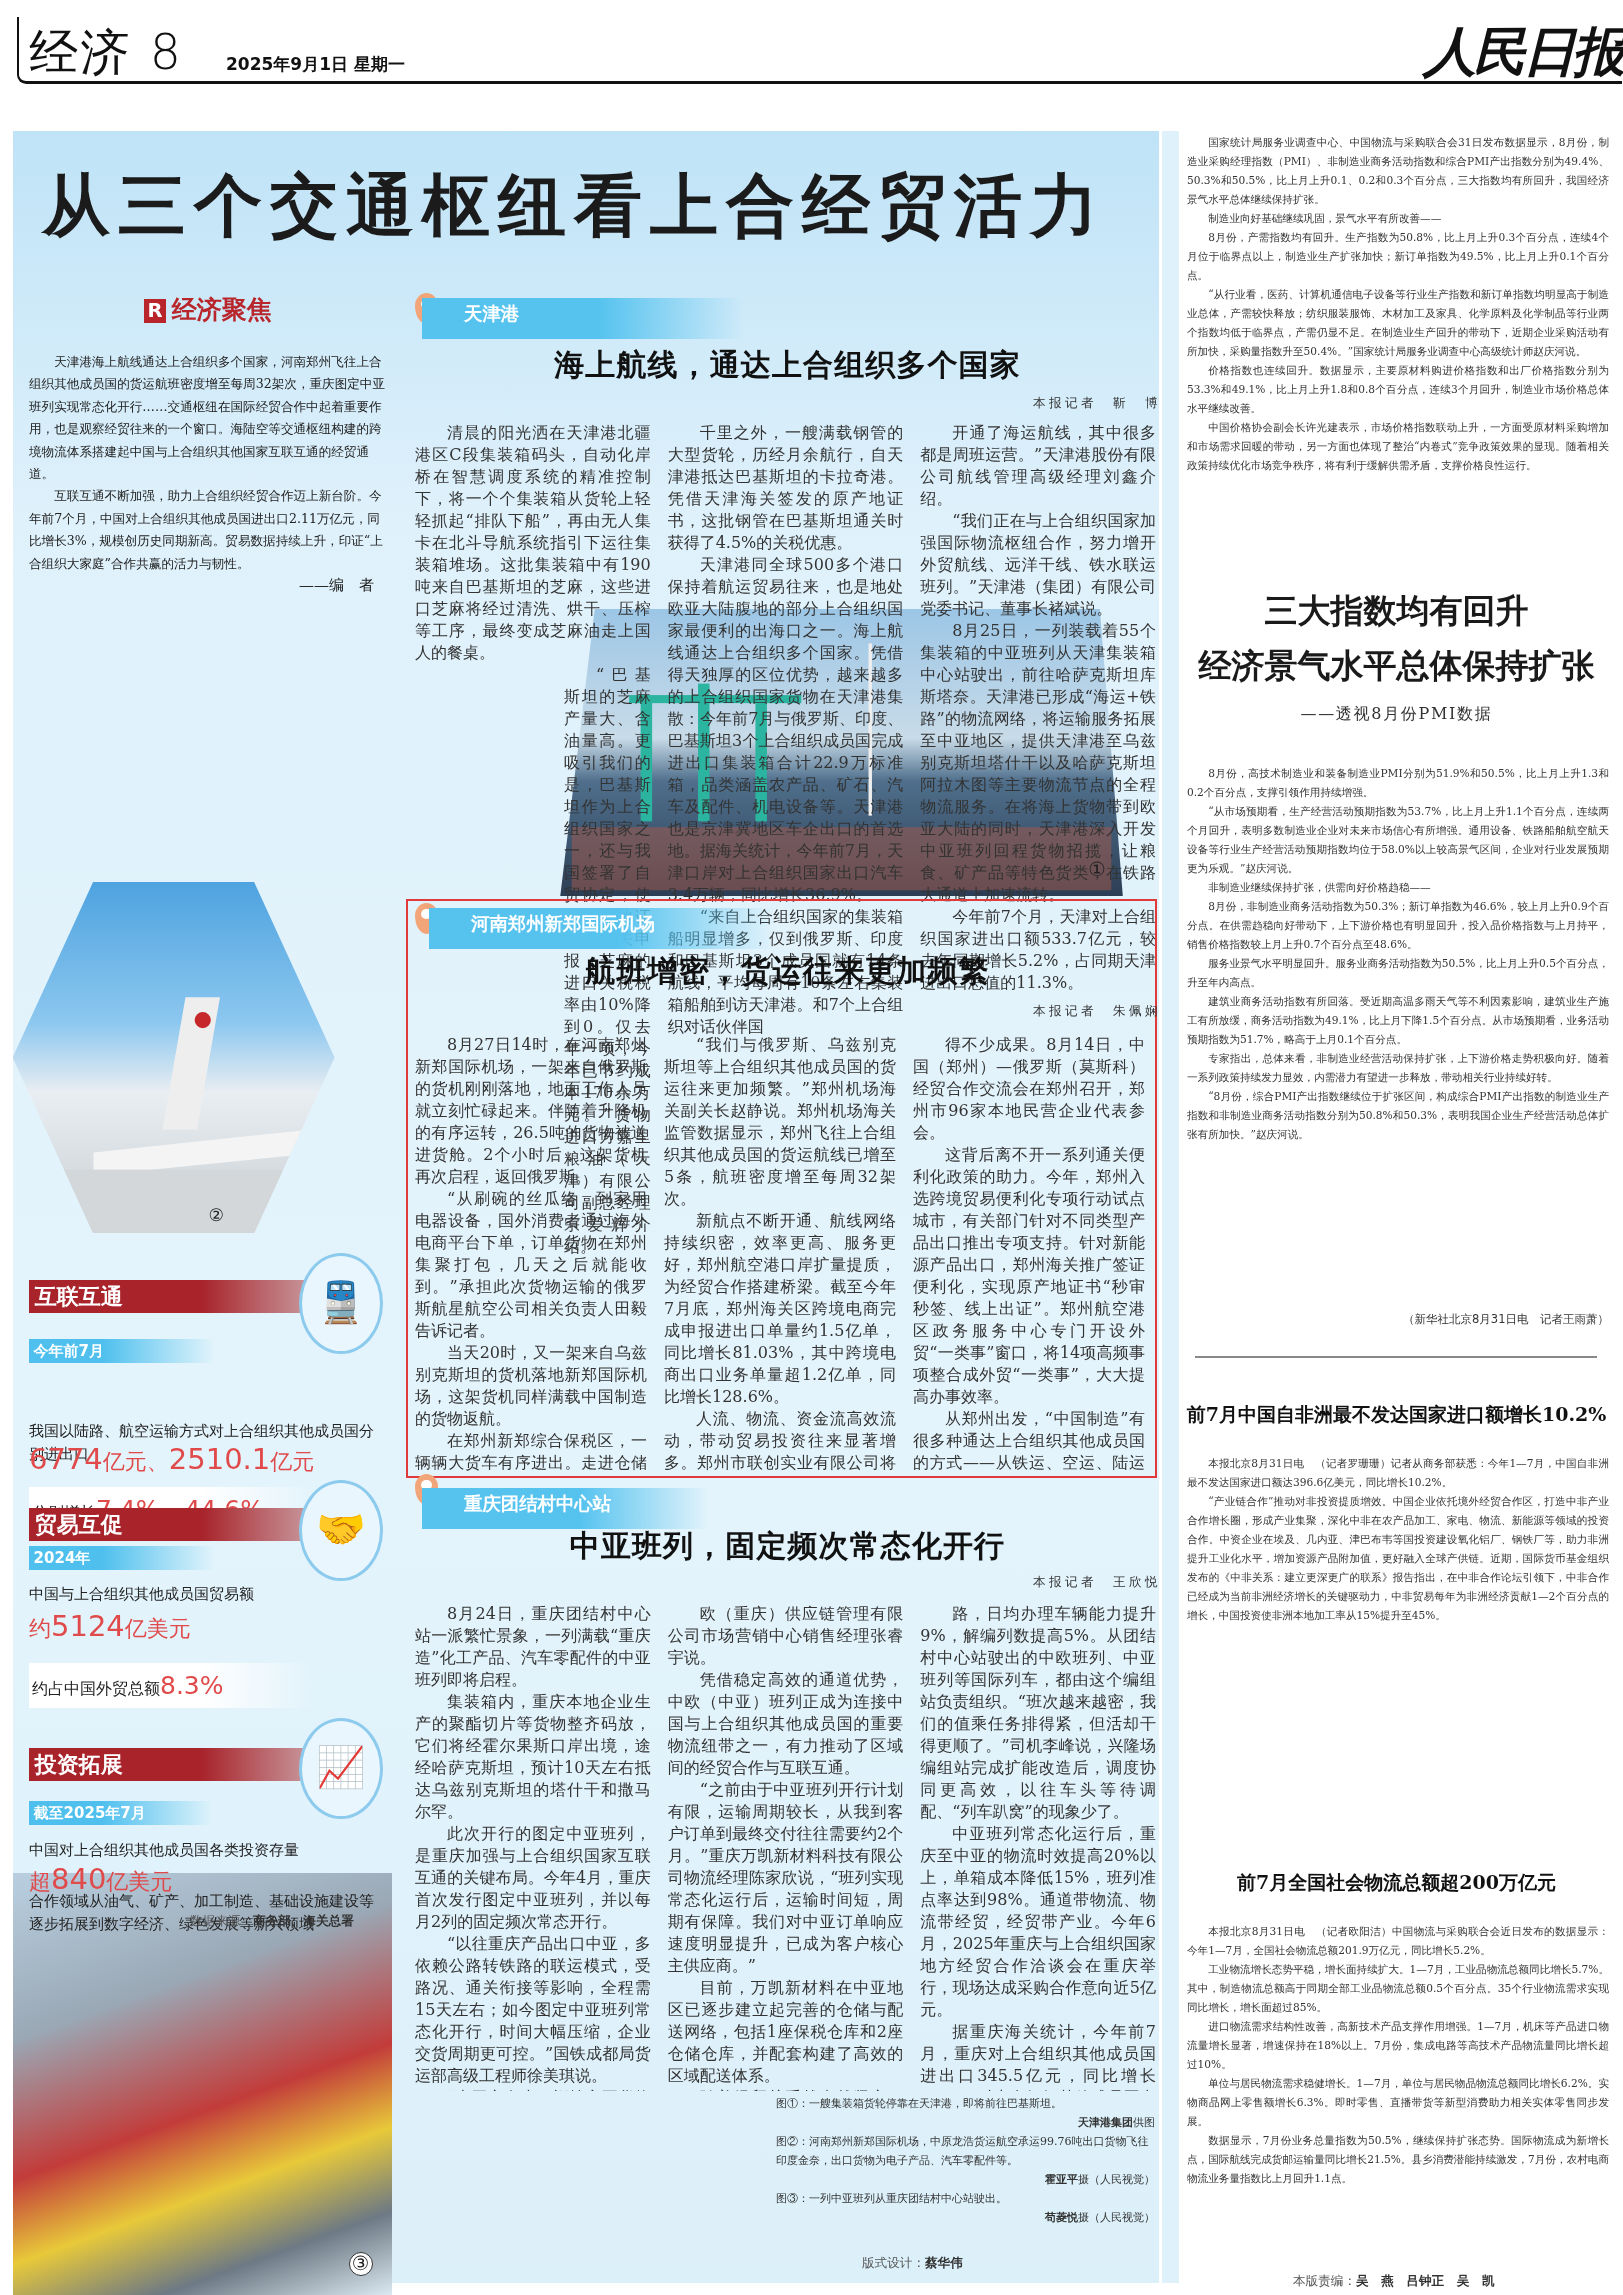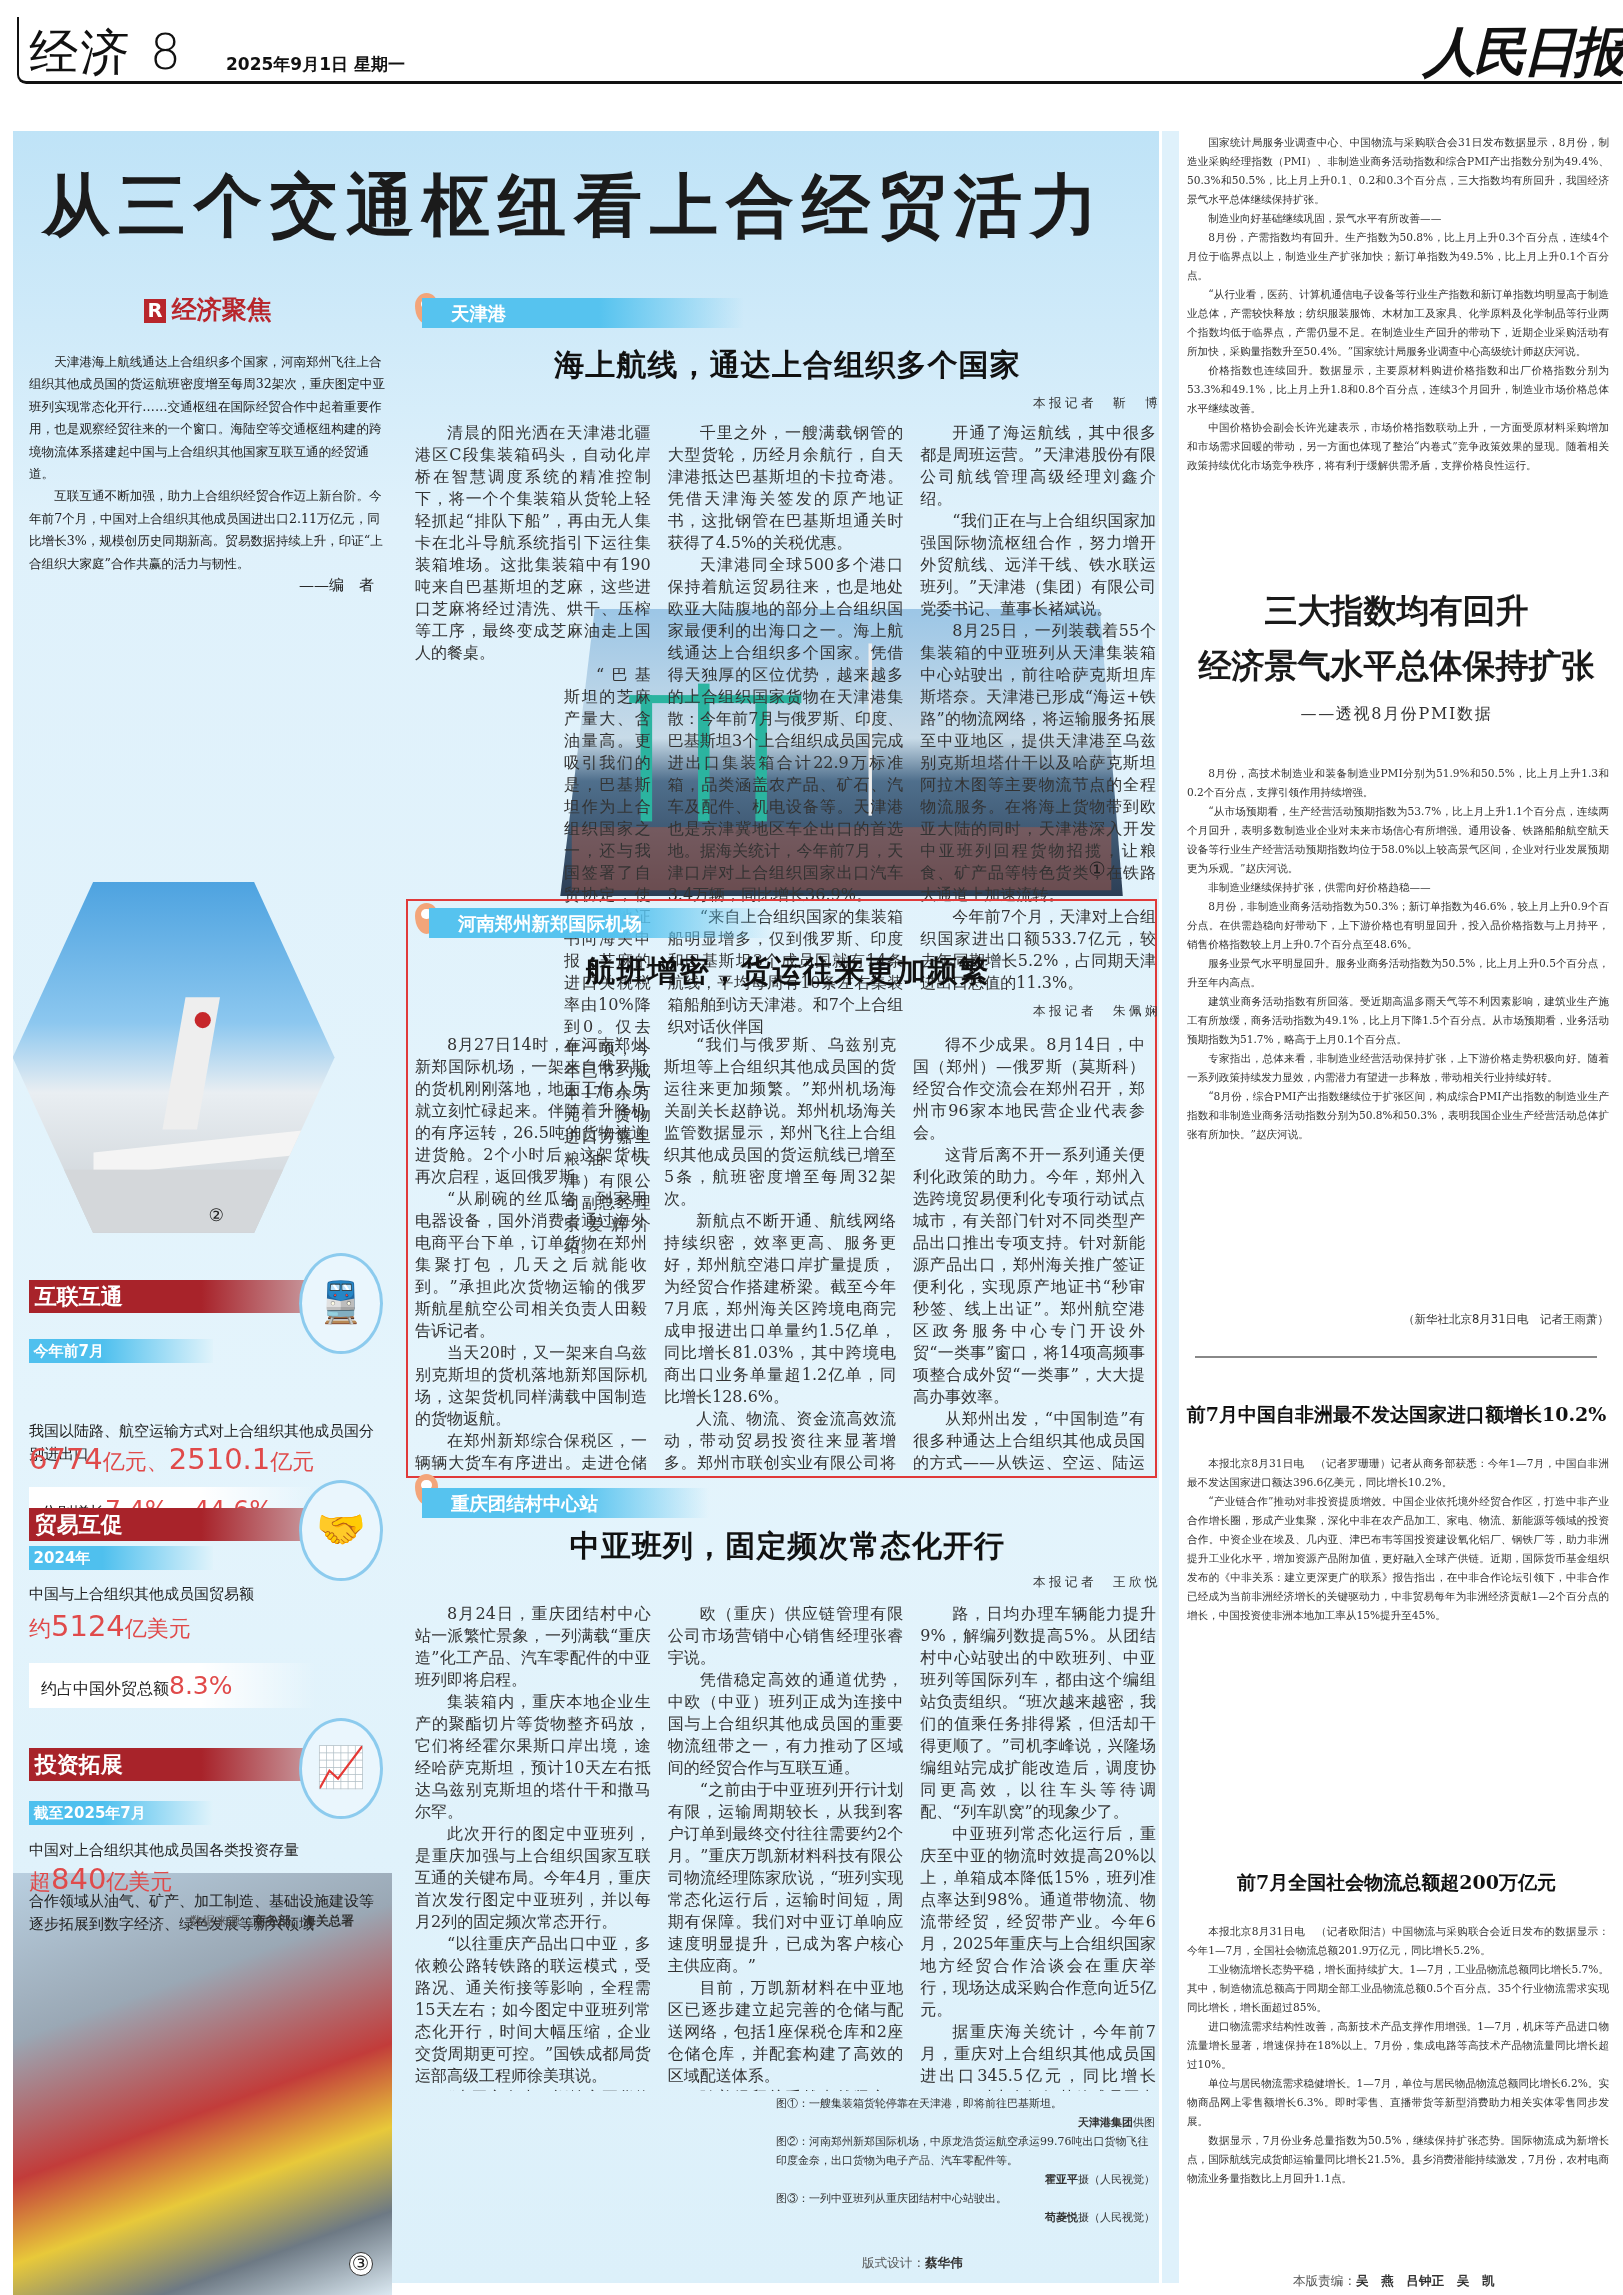--- a/index.html
+++ b/index.html
@@ -23,26 +23,26 @@
   .photo2{left:12.6px;top:882px;width:322px;height:351px;clip-path:polygon(25% 0,75% 0,100% 50%,75% 100%,25% 100%,0 50%);background:linear-gradient(180deg,#4ea3e0 0%,#8cc7ef 40%,#e9eef2 60%,#c7cdd2 100%);}
   .photo3{left:12.6px;top:1873px;width:379px;height:422px;background:linear-gradient(160deg,#b9cfe0 0%,#9aa8b5 30%,#c23c3a 55%,#e8c93a 70%,#6d7984 85%,#dbe9f2 100%);}
   .ph-tag{position:absolute;font-size:19.5px;color:#222;background:#fff;border-radius:50%;width:22px;height:22px;line-height:22px;text-align:center;border:0.6px solid #333;}
   
   .cat{position:absolute;left:29px;width:287px;height:33px;background:linear-gradient(90deg,#a8232a 60%,#c99ea3 100%);color:#fff;font-family:"DejaVu Sans",sans-serif;font-size:22px;font-weight:bold;line-height:33px;padding-left:5.7px;box-sizing:border-box;}
   .cat-icon{position:absolute;left:299px;width:78px;height:95px;border:3.4px solid #8ccbee;border-radius:50%;background:#eaf6fd;color:#7cc4ec;font-size:40px;text-align:center;line-height:92px;}
   .sub{position:absolute;left:29px;width:184px;height:24px;background:linear-gradient(90deg,#4fc0ee 40%,#e0f3fb 100%);color:#fff;font-family:"DejaVu Sans",sans-serif;font-size:15px;font-weight:bold;line-height:24px;padding-left:4.6px;box-sizing:border-box;}
   .stat-t{position:absolute;left:29px;width:356px;font-family:"DejaVu Sans",sans-serif;font-size:15px;line-height:23px;color:#222;}
   .stat-big{position:absolute;left:29px;font-family:"DejaVu Sans",sans-serif;color:#e04a4a;font-size:22px;}
   .stat-big b{font-size:29px;font-weight:normal;}
-  .stat-box{position:absolute;left:29px;width:287px;height:45px;background:linear-gradient(90deg,#fff 60%,rgba(255,255,255,0) 100%);font-family:"DejaVu Sans",sans-serif;font-size:16px;line-height:45px;padding-left:12px;box-sizing:border-box;color:#222;}
+  .stat-box{position:absolute;left:29px;width:287px;height:45px;background:linear-gradient(90deg,#fff 60%,rgba(255,255,255,0) 100%);font-family:"DejaVu Sans",sans-serif;font-size:16px;line-height:45px;padding-left:3px;box-sizing:border-box;color:#222;}
   .stat-box span{color:#e04a4a;font-size:25px;}
   .source{left:190px;top:1913px;font-family:"DejaVu Sans",sans-serif;font-size:12.6px;color:#555;}
   .source b{color:#333;}
   
-  .loc{position:absolute;left:422px;height:30px;padding-left:29px;background:linear-gradient(90deg,#56c3ef 55%,rgba(224,243,251,0) 100%);color:#fff;font-family:"DejaVu Sans",sans-serif;font-size:18.4px;font-weight:bold;line-height:31px;width:322px;box-sizing:border-box;}
+  .loc{position:absolute;left:422px;height:41px;padding-left:42px;background:linear-gradient(90deg,#56c3ef 55%,rgba(224,243,251,0) 100%);color:#fff;font-family:"DejaVu Sans",sans-serif;font-size:18.4px;font-weight:bold;line-height:31px;width:322px;box-sizing:border-box;}
   .pin{position:absolute;left:415px;width:23px;height:31px;background:#f3a57a;border-radius:50% 50% 50% 50%/40% 40% 60% 60%;}
   .pin:after{content:"";position:absolute;left:6.3px;top:5.7px;width:10.3px;height:10.3px;border-radius:50%;background:#fff;}
   .art-title{position:absolute;left:414px;width:747px;text-align:center;font-family:"DejaVu Serif",serif;font-weight:bold;font-size:30px;color:#111;letter-spacing:1.1px;}
   .byline{position:absolute;left:414px;width:747px;text-align:right;font-family:"DejaVu Serif",serif;font-size:12.6px;color:#333;letter-spacing:3.4px;}
   .cols{position:absolute;display:flex;gap:17px;font-family:"DejaVu Serif",serif;font-size:16px;line-height:22px;color:#333;}
   .cols p{margin:0;text-indent:2em;text-align:justify;}
   .col{flex:1;}
   .redbox{left:406px;top:899px;width:747px;height:575px;border:2.9px solid #e03a3a;}
   .caption{left:776px;top:2094px;width:379px;font-size:11px;line-height:19px;color:#333;}
   .caption p{margin:0;}

